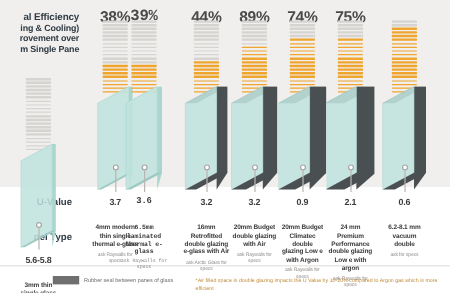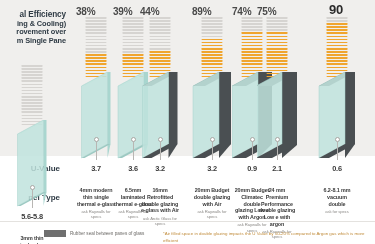--- a/index.html
+++ b/index.html
@@ -41,22 +41,22 @@
     letter-spacing:-0.1px; display:block;
   }
 
   
   .col {
     position:absolute; top:0; height:221px;
   }
 
   
   .pct {
-    position:absolute; top:6px; width:100%; text-align:left;
-    font-size:10px; font-weight:bold; color:#4a4a4a;
+    position:absolute; top:6px; width:100%; text-align:center;
+    font-size:13px; font-weight:bold; color:#4a4a4a;
     letter-spacing:-0.2px;
   }
   .pct.big { font-size:13px; color:#2b2b2b; top:2px; }
 
   
   .barstack {
     position:absolute; top:17px; left:50%; transform:translateX(-50%);
     width:21px;
   }
   .barstack .seg {
@@ -216,21 +216,21 @@
       <div class="dot" style="left: 18px; top: 137px;"></div>
       <div class="leader" style="left: 20px; top: 142px; height: 18px;"></div>
       <div class="uval">3.7</div>
       <div class="ptype">
         <span class="pt-main">4mm modern</span>
         <span class="pt-main">thin single</span>
         <span class="pt-main">thermal e-glass</span>
         <span class="pt-note">ask Raywalls for specs</span>
       </div>
     </div>
-    <div class="col" style="left: 113px; width: 40px;">
+    <div class="col" style="left: 100px; width: 40px; font-family: Liberation Mono, monospace;">
       <div class="pct">39%</div>
       <div class="barstack">
         <div class="seg"></div>
         <div class="seg"></div>
         <div class="seg"></div>
         <div class="seg"></div>
         <div class="seg"></div>
         <div class="seg"></div>
         <div class="seg"></div>
         <div class="seg"></div>
@@ -257,21 +257,21 @@
       </div>
       <div class="dot" style="left: 18px; top: 137px;"></div>
       <div class="leader" style="left: 20px; top: 142px; height: 18px;"></div>
       <div class="uval">3.6</div>
       <div class="ptype">
         <span class="pt-main">6.5mm laminated</span>
         <span class="pt-main">thermal e-glass</span>
         <span class="pt-note">ask Raywalls for specs</span>
       </div>
     </div>
-    <div class="col" style="left: 140px; width: 40px;">
+    <div class="col" style="left: 152px; width: 40px;">
       <div class="pct">44%</div>
       <div class="barstack">
         <div class="seg"></div>
         <div class="seg"></div>
         <div class="seg"></div>
         <div class="seg"></div>
         <div class="seg"></div>
         <div class="seg"></div>
         <div class="seg"></div>
         <div class="seg"></div>
@@ -384,21 +384,21 @@
       <div class="leader" style="left: 20px; top: 142px; height: 18px;"></div>
       <div class="uval">0.9</div>
       <div class="ptype">
         <span class="pt-main">20mm Budget</span>
         <span class="pt-main">Climatec double</span>
         <span class="pt-main">glazing Low e</span>
         <span class="pt-main">with Argon</span>
         <span class="pt-note">ask Raywalls for specs</span>
       </div>
     </div>
-    <div class="col" style="left: 257px; width: 40px;">
+    <div class="col" style="left: 272px; width: 40px;">
       <div class="pct">75%</div>
       <div class="barstack">
         <div class="seg"></div>
         <div class="seg"></div>
         <div class="seg"></div>
         <div class="seg"></div>
         <div class="seg"></div>
         <div class="seg on"></div>
         <div class="seg on"></div>
         <div class="seg on"></div>
@@ -428,21 +428,20 @@
       <div class="uval">2.1</div>
       <div class="ptype">
         <span class="pt-main">24 mm Premium</span>
         <span class="pt-main">Performance</span>
         <span class="pt-main">double glazing</span>
         <span class="pt-main">Low e with argon</span>
         <span class="pt-note">ask Raywalls for specs</span>
       </div>
     </div>
     <div class="col" style="left: 317px; width: 40px;">
-      <div class="pct big" style="text-align: left; padding-left: 12px;">90</div>
       <div class="barstack">
         <div class="seg"></div>
         <div class="seg"></div>
         <div class="seg on"></div>
         <div class="seg on"></div>
         <div class="seg on"></div>
         <div class="seg on"></div>
         <div class="seg on"></div>
         <div class="seg on"></div>
         <div class="seg on"></div>

